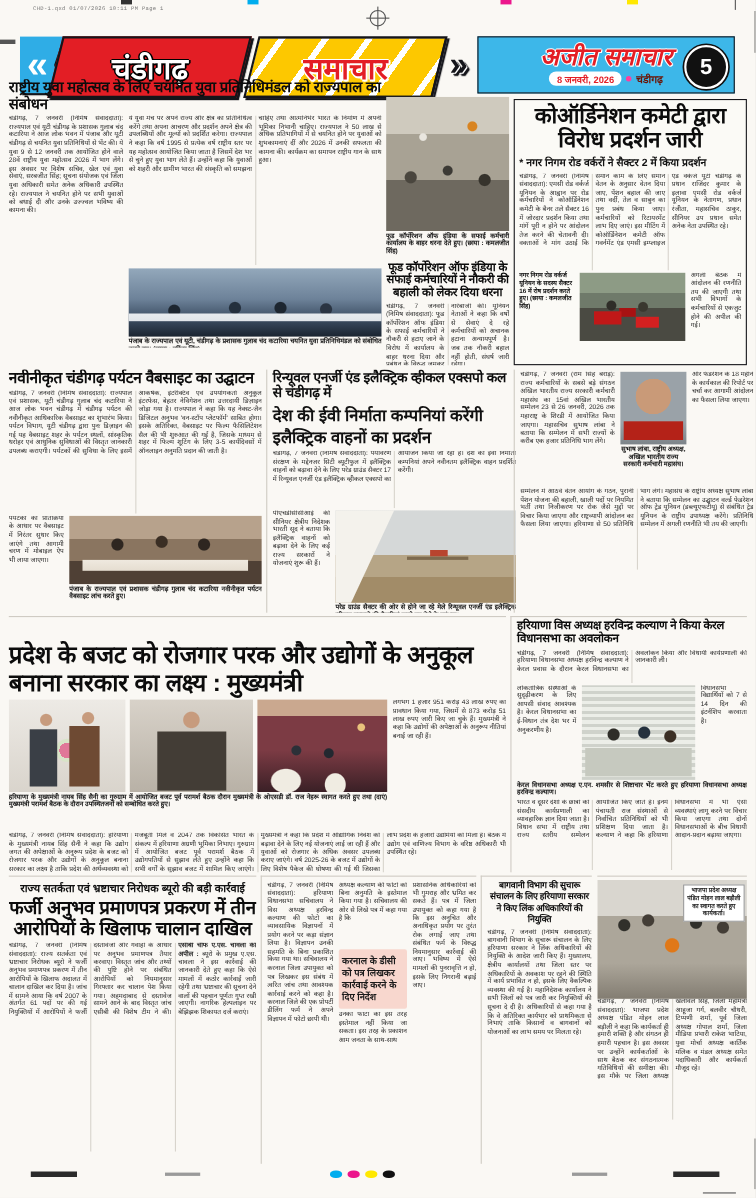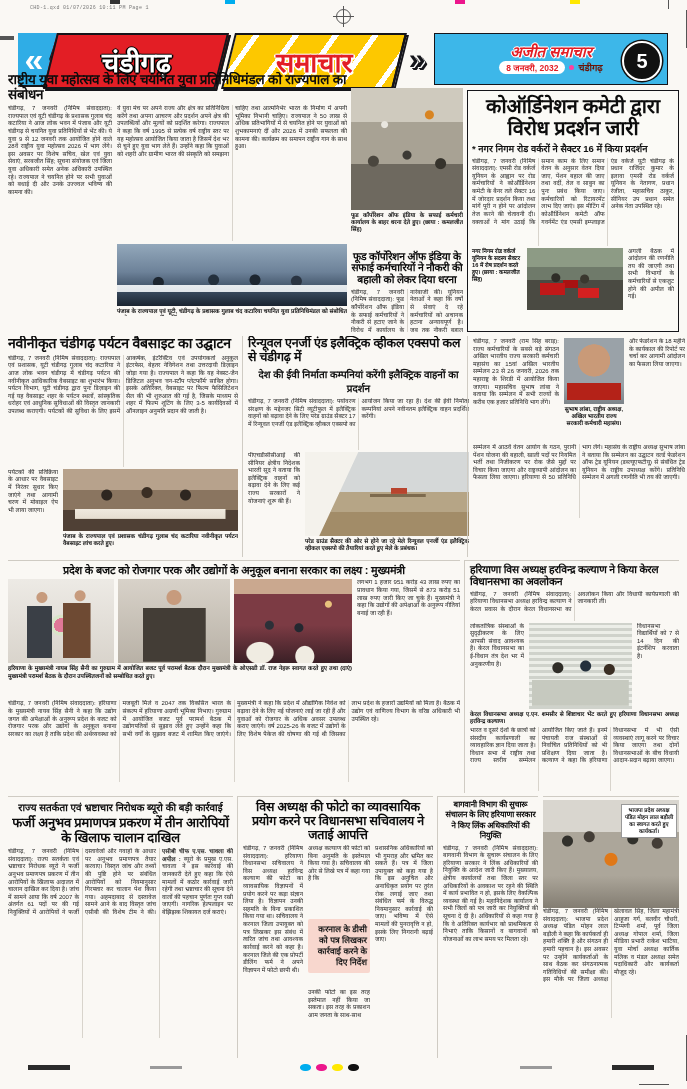--- a/index.html
+++ b/index.html
@@ -24,21 +24,21 @@
   .seg-red{width:168px;margin-left:-8px;background:#e31e25;transform:skewX(-14deg);border:2px solid #15151a;}
   .seg-red .t1{transform:skewX(14deg);font-size:27px;font-weight:800;color:#fff;
       text-shadow:-1.5px 0 #000,1.5px 0 #000,0 -1.5px #000,0 1.5px #000,1px 1px #000;}
   .seg-yellow{width:168px;margin-left:6px;background:repeating-linear-gradient(115deg,#fdc800 0 15px,#ffffff 15px 21px,#fdc800 21px 36px);
       transform:skewX(-14deg);border:2px solid #15151a;}
   .seg-yellow .t2{transform:skewX(14deg);font-size:27px;font-weight:800;color:#e31e25;
       text-shadow:-1.5px 0 #fff,1.5px 0 #fff,0 -1.5px #fff,0 1.5px #fff,1.5px 1.5px #fff;}
   .seg-arrow{width:34px;font-size:30px;font-weight:800;color:#15151a;text-shadow:1px 1px 0 #fff;}
   .mast-right{position:relative;flex:1;background:#3db7e9;border:1.5px solid #15151a;
       display:flex;flex-direction:column;align-items:center;justify-content:center;gap:2px;}
-  .brand{font-size:15px;font-weight:800;font-style:italic;color:#e31e25;line-height:1;
+  .brand{font-size:22px;font-weight:800;font-style:italic;color:#e31e25;line-height:1;
       text-shadow:-1px 0 #fff,1px 0 #fff,0 -1px #fff,0 1px #fff,1px 1px #fff;}
   .dateline{display:flex;align-items:center;gap:4px;}
   .datepill{background:#fff;border-radius:7px;padding:1px 7px;font-size:8.5px;font-weight:800;color:#e31e25;}
   .pinkdot{width:5px;height:5px;border-radius:50%;background:#ff3f9e;display:inline-block;}
   .city{font-size:9.5px;font-weight:800;color:#6b1405;}
   .pagenum{position:absolute;right:5px;top:7px;width:36px;height:36px;background:#111;color:#fff;
       border-radius:50%;border:2.5px solid #fff;box-shadow:0 0 0 1.5px #111;
       display:flex;align-items:center;justify-content:center;font-size:20px;font-weight:800;}
   
   .sec{position:absolute;overflow:hidden;}
@@ -115,34 +115,34 @@
   .s1 .hl{font-size:13.5px;}
   .s2{left:351px;top:88px;width:112px;height:244px;}
   .s2 .hl{font-size:10.5px;text-align:center;}
   .s3{left:467px;top:90px;width:212px;height:242px;border:1.5px solid #15151a;padding:4px;box-sizing:border-box;background:#fbfaf6;}
   .s3 .hl{font-size:20px;text-align:center;}
   .bullet{font-size:9.5px;font-weight:800;line-height:1.25;color:#111;}
   .s4{left:8px;top:336px;width:230px;height:221px;}
   .s4 .hl{font-size:14px;}
   .s5{left:242px;top:336px;width:221px;height:221px;}
   .s5 .hl{font-size:12.5px;}
-  .deck{font-size:10px;font-weight:800;text-align:center;margin:1px 0 3px 0;color:#111;}
+  .deck{font-size:15px;font-weight:800;text-align:left;margin:1px 0 3px 0;color:#111;}
   .s6{left:467px;top:336px;width:212px;height:221px;}
   .s6 .hl{font-size:13px;text-align:center;}
   .s7{left:8px;top:560px;width:452px;height:233px;border-top:1px solid #cfcbc3;padding-top:3px;box-sizing:border-box;}
-  .s7 .hl{font-size:11px;text-align:center;}
+  .s7 .hl{font-size:22px;margin-top:20px;}
   .s8{left:464px;top:560px;width:215px;height:233px;border-top:1px solid #cfcbc3;padding-top:3px;box-sizing:border-box;}
   .s8 .hl{font-size:10.5px;}
   .s9{left:8px;top:796px;width:225px;height:262px;border-top:1px solid #cfcbc3;padding-top:3px;box-sizing:border-box;}
   .kicker{font-size:10px;font-weight:800;text-align:center;margin:0 0 2px 0;color:#111;}
-  .s9 .hl{font-size:13px;text-align:center;}
+  .s9 .hl{font-size:17px;text-align:center;}
   .s10{left:237px;top:796px;width:196px;height:262px;border-top:1px solid #cfcbc3;padding:3px 0 0 5px;box-sizing:border-box;border-left:1px solid #cfcbc3;}
   .s10 .hl{font-size:12.5px;text-align:center;}
-  .pinkbox{background:#f8d7ce;border-radius:2px;padding:5px 3px;margin:16px 0;
-      font-size:8.5px;font-weight:800;line-height:1.3;text-align:right;color:#1a1a1a;}
+  .pinkbox{background:#f8d7ce;border-radius:2px;padding:5px 3px;margin:3px 0;
+      font-size:8.5px;font-weight:800;line-height:1.3;text-align:left;color:#1a1a1a;}
   .s11{left:437px;top:796px;width:101px;height:262px;border-top:1px solid #cfcbc3;padding:3px 0 0 5px;box-sizing:border-box;border-left:1px solid #cfcbc3;}
   .s11 .hl{font-size:8px;text-align:center;line-height:1.3;}
   .s12{left:543px;top:796px;width:136px;height:262px;border-top:1px solid #cfcbc3;padding-top:3px;box-sizing:border-box;}
   .s12 .hl{font-size:11px;text-align:center;}
   .overlaycap{position:absolute;right:2px;top:4px;width:50px;background:#fff;border:.5px solid #999;
       padding:2px;font-size:5.6px;font-weight:700;line-height:1.25;text-align:center;}
   .capblock{font-size:5.7px;font-weight:700;line-height:1.25;color:#111;}
 </style>
 </head>
 <body>
@@ -173,21 +173,21 @@
         <span class="t1">चंडीगढ़</span>
       </div>
       <div class="seg seg-yellow">
         <span class="t2">समाचार</span>
       </div>
       <div class="seg seg-arrow">»</div>
     </div>
     <div class="mast-right">
       <div class="brand">अजीत समाचार</div>
       <div class="dateline">
-        <span class="datepill">8 जनवरी, 2032</span>
+        <span class="datepill">8 जनवरी, 2026</span>
         <span class="pinkdot"></span>
         <span class="city">चंडीगढ़</span>
       </div>
       <div class="pagenum">5</div>
     </div>
   </header>
 
   <section class="sec s1">
     <h1 class="hl">राष्ट्रीय युवा महोत्सव के लिए चयनित युवा प्रतिनिधिमंडल को राज्यपाल का संबोधन</h1>
     <div class="row">
@@ -200,27 +200,27 @@
         </figure>
       </div>
     </div>
   </section>
 
   <section class="sec s2">
     <figure>
       <div class="ph ph2" style="height:122px;"></div>
       <figcaption class="cap">फूड कॉर्पोरेशन ऑफ इंडिया के सफाई कर्मचारी कार्यालय के बाहर धरना देते हुए। (छाया : कमलजीत सिंह)</figcaption>
     </figure>
-    <h2 class="hl" style="margin-top:17px;">फूड कॉर्पोरेशन ऑफ इंडिया के सफाई कर्मचारियों ने नौकरी की बहाली को लेकर दिया धरना</h2>
+    <h2 class="hl" style="margin-top:4px;">फूड कॉर्पोरेशन ऑफ इंडिया के सफाई कर्मचारियों ने नौकरी की बहाली को लेकर दिया धरना</h2>
     <div class="body cols2" style="height:62px;">चंडीगढ़, 7 जनवरी (निमिष संवाददाता): फूड कॉर्पोरेशन ऑफ इंडिया के सफाई कर्मचारियों ने नौकरी से हटाए जाने के विरोध में कार्यालय के बाहर धरना दिया और प्रबंधन के विरुद्ध जमकर नारेबाजी की। यूनियन नेताओं ने कहा कि वर्षों से सेवाएं दे रहे कर्मचारियों को अचानक हटाना अन्यायपूर्ण है। जब तक नौकरी बहाल नहीं होती, संघर्ष जारी रहेगा।</div>
   </section>
 
   <section class="sec s3">
     <h1 class="hl">कोऑर्डिनेशन कमेटी द्वारा विरोध प्रदर्शन जारी</h1>
-    <div class="bullet">* नगर निगम रोड वर्करों ने सैक्टर 16 में किया प्रदर्शन</div>
+    <div class="bullet">* नगर निगम रोड वर्करों ने सैक्टर 2 में किया प्रदर्शन</div>
     <div class="body cols3" style="height:88px;margin-top:3px;">चंडीगढ़, 7 जनवरी (निमिष संवाददाता): एमसी रोड वर्कर्ज यूनियन के आह्वान पर रोड कर्मचारियों ने कोऑर्डिनेशन कमेटी के बैनर तले सैक्टर 16 में जोरदार प्रदर्शन किया तथा मांगें पूरी न होने पर आंदोलन तेज करने की चेतावनी दी। वक्ताओं ने मांग उठाई कि समान काम के लिए समान वेतन के अनुसार वेतन दिया जाए, पेंशन बहाल की जाए तथा वर्दी, तेल व साबुन का पुनः प्रबंध किया जाए। कर्मचारियों को रिटायरमेंट लाभ दिए जाएं। इस मीटिंग में कोऑर्डिनेशन कमेटी ऑफ गवर्नमेंट एंड एमसी इम्प्लाइज एंड वर्कर्ज यूटी चंडीगढ़ के प्रधान राजिंदर कुमार के इलावा एमसी रोड वर्कर्ज यूनियन के नेतागण, प्रधान रंजीता, महासचिव ठाकुर, सीनियर उप प्रधान समेत अनेक नेता उपस्थित रहे।</div>
     <div class="row" style="margin-top:2px;">
       <div class="capblock" style="width:50px;">नगर निगम रोड वर्कर्ज यूनियन के सदस्य सैक्टर 16 में रोष प्रदर्शन करते हुए। (छाया : कमलजीत सिंह)</div>
       <div class="ph ph3" style="flex:1;height:62px;"></div>
       <div class="body" style="width:46px;height:62px;">अगली बैठक में आंदोलन की रणनीति तय की जाएगी तथा सभी विभागों के कर्मचारियों से एकजुट होने की अपील की गई।</div>
     </div>
   </section>
 
   <section class="sec s4">
     <h2 class="hl">नवीनीकृत चंडीगढ़ पर्यटन वैबसाइट का उद्घाटन</h2>
@@ -292,21 +292,20 @@
     <div class="kicker">राज्य सतर्कता एवं भ्रष्टाचार निरोधक ब्यूरो की बड़ी कार्रवाई</div>
     <h1 class="hl">फर्जी अनुभव प्रमाणपत्र प्रकरण में तीन आरोपियों के खिलाफ चालान दाखिल</h1>
     <div class="body cols3" style="height:190px;">
       <span>चंडीगढ़, 7 जनवरी (निमिष संवाददाता): राज्य सतर्कता एवं भ्रष्टाचार निरोधक ब्यूरो ने फर्जी अनुभव प्रमाणपत्र प्रकरण में तीन आरोपियों के खिलाफ अदालत में चालान दाखिल कर दिया है। जांच में सामने आया कि वर्ष 2007 के अंतर्गत 61 पदों पर की गई नियुक्तियों में आरोपियों ने फर्जी दस्तावेजों और गवाहों के आधार पर अनुभव प्रमाणपत्र तैयार करवाए। विस्तृत जांच और तथ्यों की पुष्टि होने पर संबंधित आरोपियों को नियमानुसार गिरफ्तार कर चालान पेश किया गया। अहमदाबाद से दस्तावेज सामने आने के बाद विस्तृत जांच एसीबी की विशेष टीम ने की। </span>
       <b>एसीबी चीफ ए.एस. चावला की अपील : </b>
       <span>ब्यूरो के प्रमुख ए.एस. चावला ने इस कार्रवाई की जानकारी देते हुए कहा कि ऐसे मामलों में कठोर कार्रवाई जारी रहेगी तथा भ्रष्टाचार की सूचना देने वालों की पहचान पूर्णतः गुप्त रखी जाएगी। नागरिक हेल्पलाइन पर बेझिझक शिकायत दर्ज कराएं।</span>
     </div>
   </section>
 
   <section class="sec s10">
-    <h2 class="hl">विस अध्यक्ष की फोटो का व्यावसायिक प्रयोग करने पर विधानसभा सचिवालय ने जताई आपत्ति</h2>
     <div class="row" style="margin-top:2px;">
       <div class="body" style="width:60px;height:218px;">चंडीगढ़, 7 जनवरी (निमिष संवाददाता): हरियाणा विधानसभा सचिवालय ने विस अध्यक्ष हरविन्द्र कल्याण की फोटो का व्यावसायिक विज्ञापनों में प्रयोग करने पर कड़ा संज्ञान लिया है। विज्ञापन उनकी सहमति के बिना प्रकाशित किया गया था। सचिवालय ने करनाल जिला उपायुक्त को पत्र लिखकर इस संबंध में त्वरित जांच तथा आवश्यक कार्रवाई करने को कहा है। करनाल जिले की एक प्रोपर्टी डीलिंग फर्म ने अपने विज्ञापन में फोटो छापी थी।</div>
       <div style="width:62px;">
         <div class="body" style="height:58px;">अध्यक्ष कल्याण की फोटो को बिना अनुमति के इस्तेमाल किया गया है। सचिवालय की ओर से लिखे पत्र में कहा गया है कि</div>
         <div class="pinkbox">करनाल के डीसी को पत्र लिखकर कार्रवाई करने के दिए निर्देश</div>
         <div class="body" style="height:70px;">उनकी फोटो का इस तरह इस्तेमाल नहीं किया जा सकता। इस तरह के प्रकाशन आम जनता के साथ-साथ</div>
       </div>
       <div class="body" style="flex:1;height:218px;">प्रशासनिक अधिकारियों को भी गुमराह और भ्रमित कर सकते हैं। पत्र में जिला उपायुक्त को कहा गया है कि इस अनुचित और अनाधिकृत प्रयोग पर तुरंत रोक लगाई जाए तथा संबंधित फर्म के विरुद्ध नियमानुसार कार्रवाई की जाए। भविष्य में ऐसे मामलों की पुनरावृत्ति न हो, इसके लिए निगरानी बढ़ाई जाए।</div>
     </div>
   </section>

